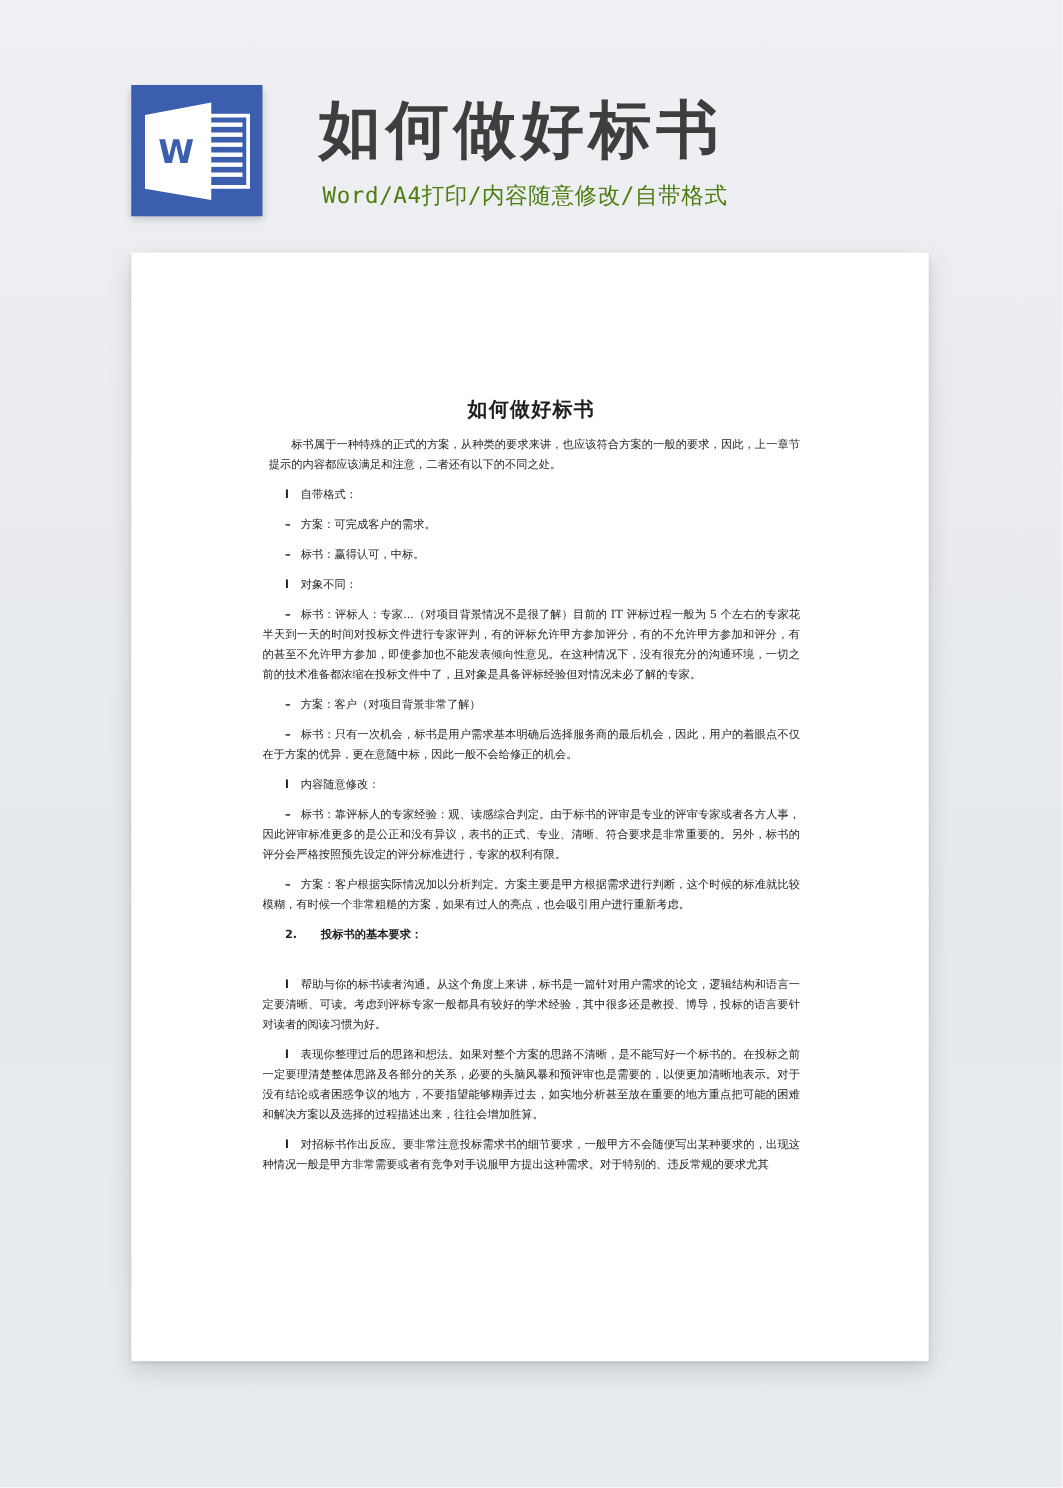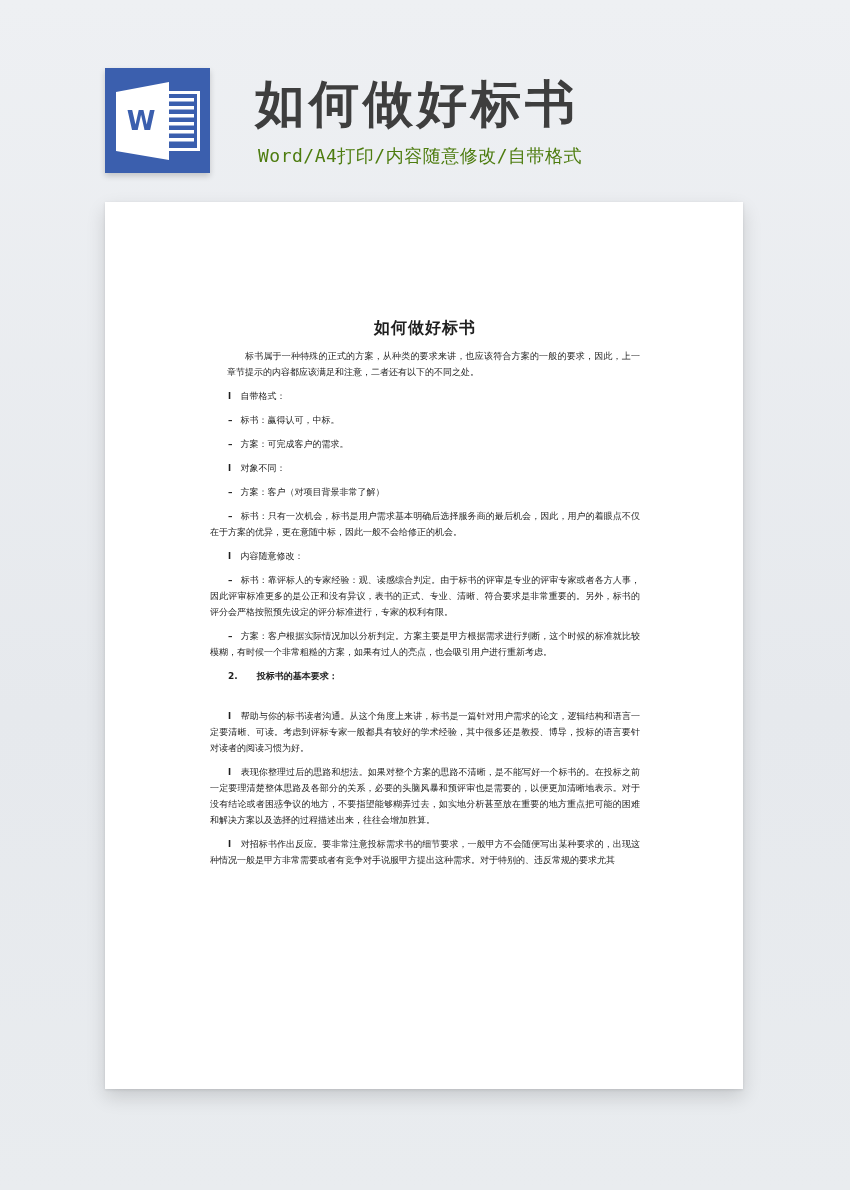--- a/index.html
+++ b/index.html
@@ -74,21 +74,22 @@
       font-size: 16px;
       font-weight: bold;
       line-height: 28px;
       margin-bottom: 6px;
       letter-spacing: 1px;
       font-family: "DejaVu Sans", sans-serif;
     }
     .para {
       text-indent: 2em;
       text-align: justify;
-      margin: 0 0 8px 17px;
+      margin: 0 0 8px 5px;
+      font-family: Liberation Mono, monospace;
     }
     .item {
       margin: 0 0 8px 0;
       padding-left: 2em;
     }
     .mark {
       display: inline-block;
       width: 1.4em;
       font-weight: bold;
       font-family: "DejaVu Sans", sans-serif;
@@ -136,29 +137,32 @@
 
 <div class="paper">
   <div class="paper-inner">
     <div class="doc-title">如何做好标书</div>
     <p class="para">标书属于一种特殊的正式的方案，从种类的要求来讲，也应该符合方案的一般的要求，因此，上一章节提示的内容都应该满足和注意，二者还有以下的不同之处。</p>
 
     <div class="item">
       <span class="mark">l</span><span>自带格式：</span>
     </div>
     <div class="item">
-      <span class="mark">–</span><span>标书：赢得认可，中标。</span>
+      <span class="mark">–</span><span>方案：可完成客户的需求。</span>
     </div>
     <div class="item">
-      <span class="mark">–</span><span>方案：可完成客户的需求。</span>
+      <span class="mark">–</span><span>标书：赢得认可，中标。</span>
     </div>
 
     <div class="item">
       <span class="mark">l</span><span>对象不同：</span>
     </div>
+    <p class="item-para">
+      <span class="mark">–</span><span>标书：评标人：专家...（对项目背景情况不是很了解）目前的 IT 评标过程一般为 5 个左右的专家花半天到一天的时间对投标文件进行专家评判，有的评标允许甲方参加评分，有的不允许甲方参加和评分，有的甚至不允许甲方参加，即使参加也不能发表倾向性意见。在这种情况下，没有很充分的沟通环境，一切之前的技术准备都浓缩在投标文件中了，且对象是具备评标经验但对情况未必了解的专家。</span>
+    </p>
     <div class="item">
       <span class="mark">–</span><span>方案：客户（对项目背景非常了解）</span>
     </div>
 
     <p class="item-para">
       <span class="mark">–</span><span>标书：只有一次机会，标书是用户需求基本明确后选择服务商的最后机会，因此，用户的着眼点不仅在于方案的优异，更在意随中标，因此一般不会给修正的机会。</span>
     </p>
 
     <div class="item">
       <span class="mark">l</span><span>内容随意修改：</span>

